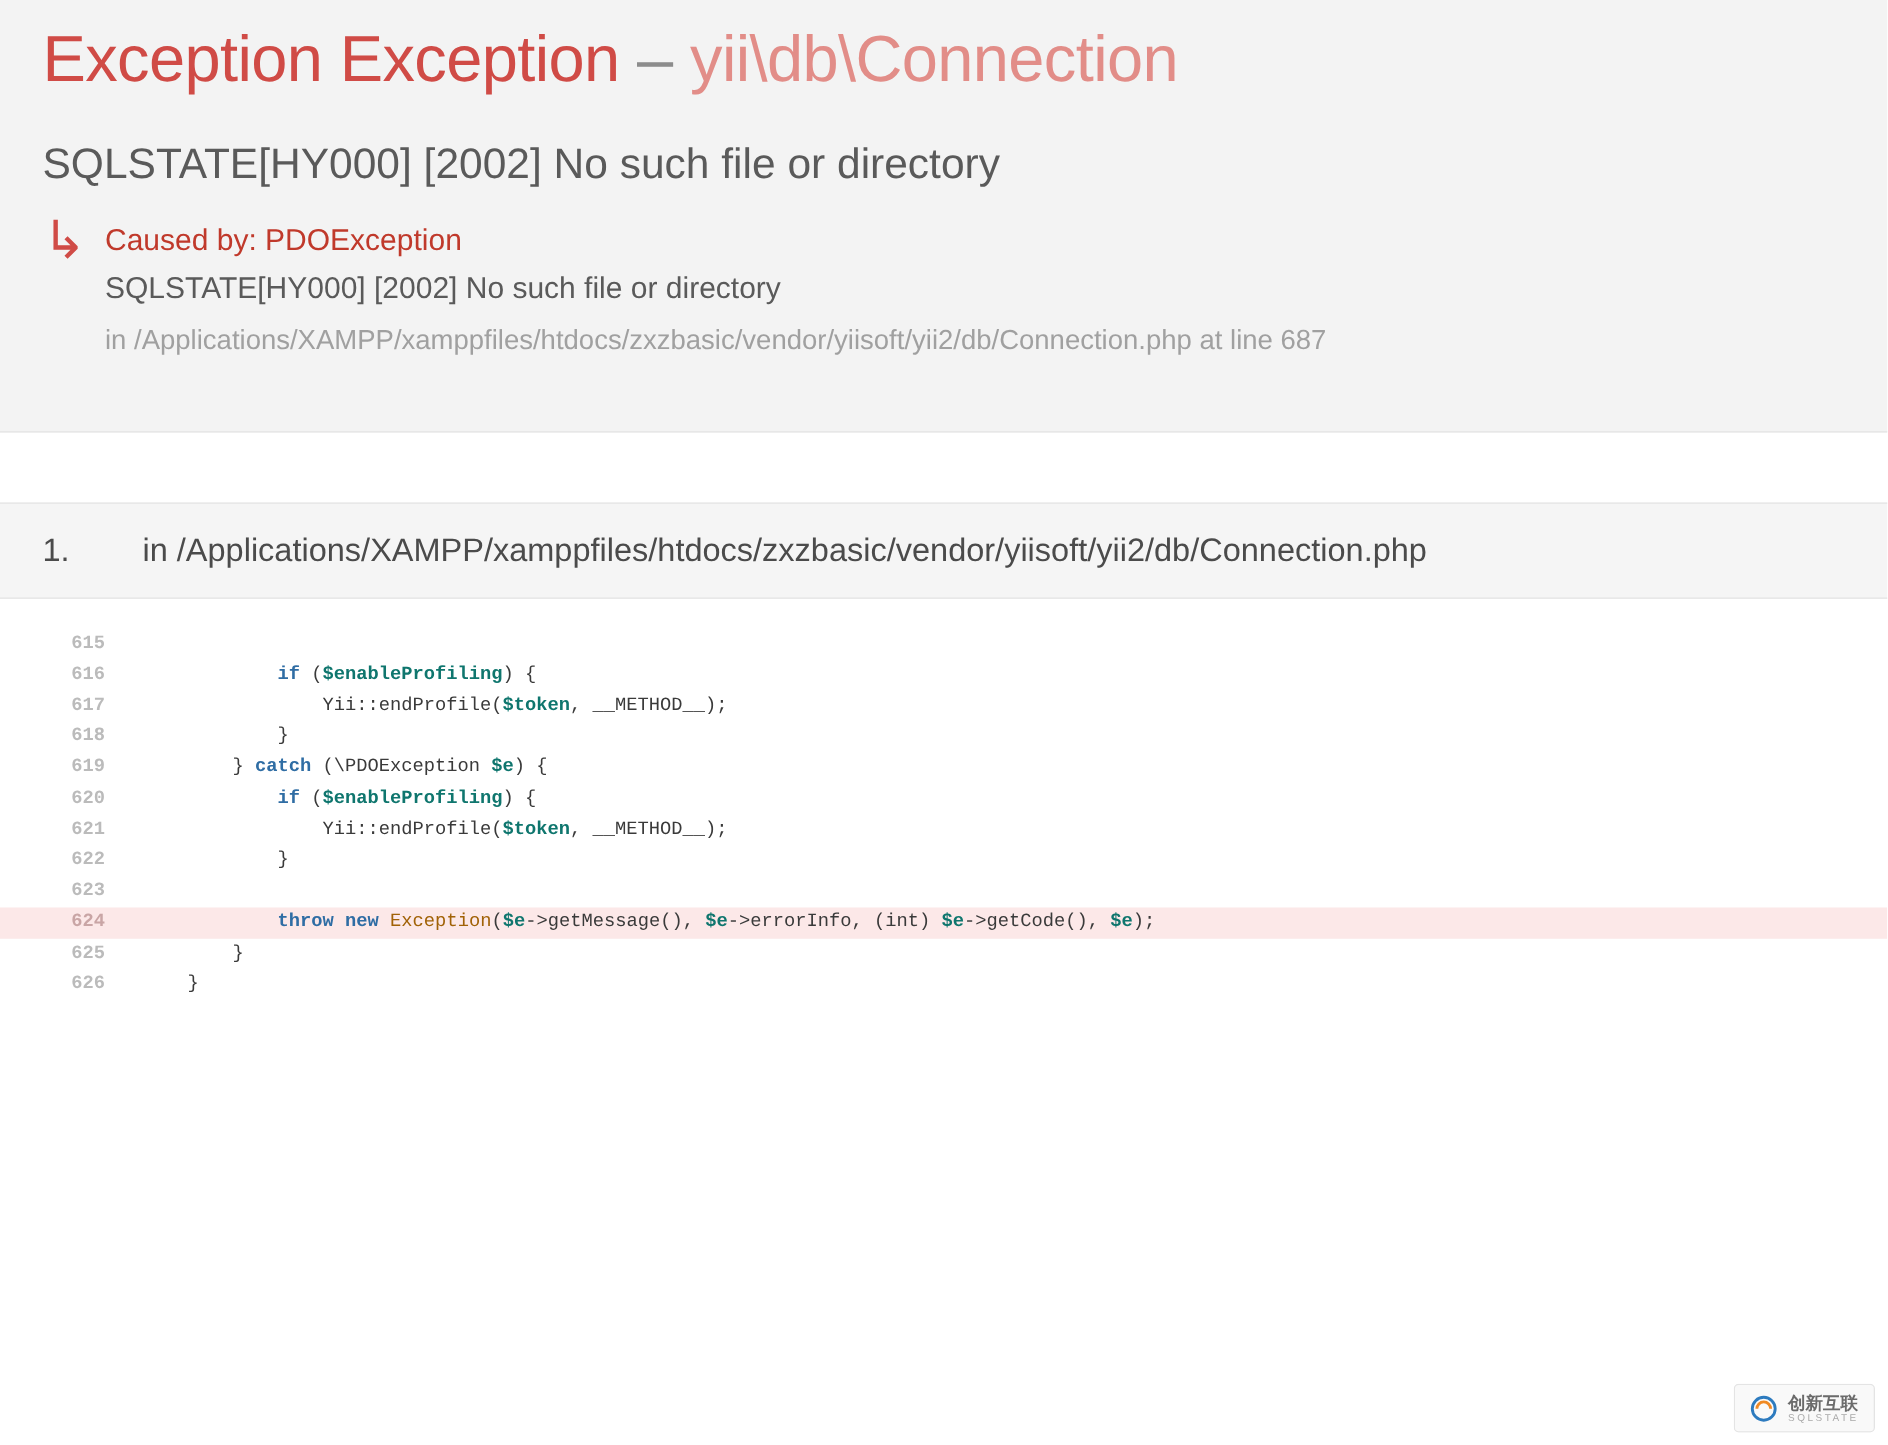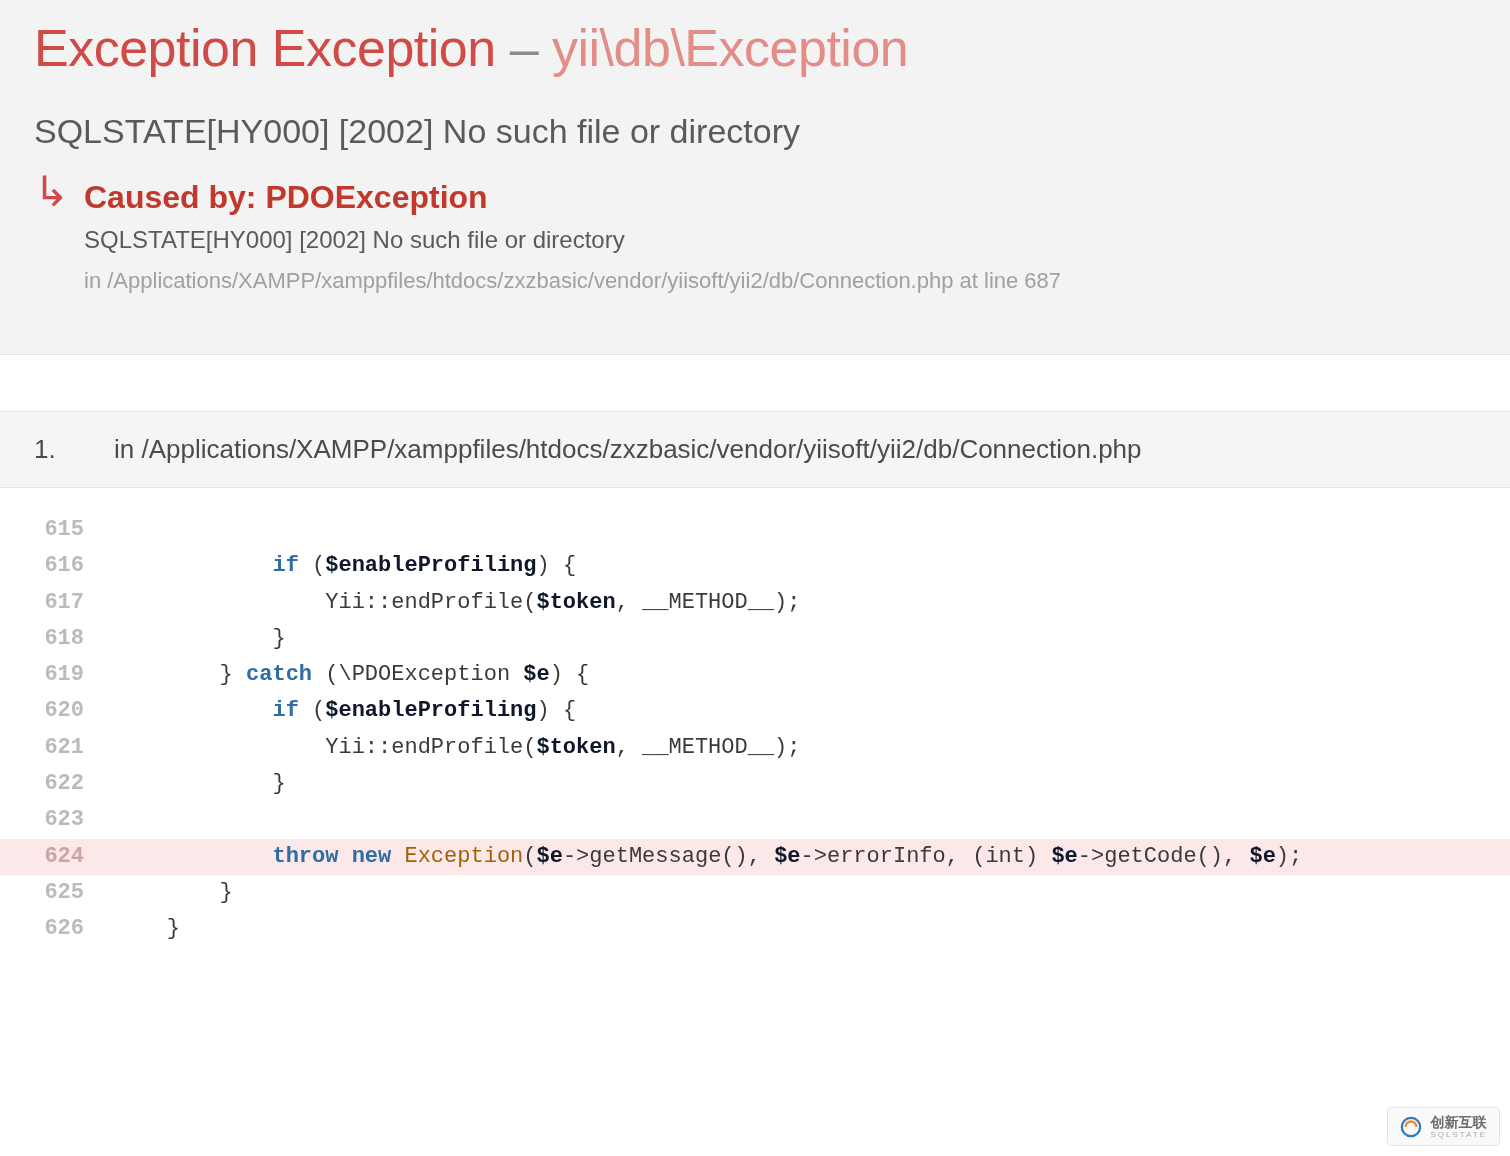--- a/index.html
+++ b/index.html
@@ -55,22 +55,22 @@
     position:absolute;
     left:0px;
     top:-8px;
     font-size:42px;
     color:var(--red);
     font-weight:300;
     line-height:1;
   }
   .caused h3{
     margin:0 0 10px 0;
-    font-size:32px;
-    font-weight:700;
+    font-size:24px;
+    font-weight:400;
     color:var(--red-darker);
   }
   .caused .sub-msg{
     font-size:24px;
     color:#5a5a5a;
     margin:0 0 14px 0;
   }
   .caused .in-file{
     font-size:22px;
     color:#a0a0a0;
@@ -92,21 +92,21 @@
     font-weight:400;
     color:#4b4b4b;
     min-width:80px;
   }
   .trace-path{
     font-size:26px;
     color:#4b4b4b;
   }
   .code{
     font-family:ui-monospace,SFMono-Regular,Menlo,Monaco,Consolas,"Liberation Mono","Courier New",monospace;
-    font-size:22px;
+    font-size:15px;
     line-height:1.65;
     padding:24px 0 10px 0;
     white-space:pre;
     overflow-x:auto;
   }
   .code-line{
     display:flex;
   }
   .code-line.hl{
     background:var(--highlight);
@@ -116,21 +116,21 @@
     width:84px;
     text-align:right;
     padding-right:30px;
     flex-shrink:0;
     user-select:none;
     font-weight: 600;
   }
   .code-line.hl .ln{color:#c9a5a5;font-weight:700;}
   .ct{flex:1;padding-right:20px;}
   .kw{color:#2f6da4;font-weight:600;margin-top:30px;}
-  .var{color:#0f172a;font-weight:600;}
+  .var{color:#0f766e;font-weight:600;}
   .cls{color:#a16207;}
   .plain{color:#3a3a3a;}
 
   .watermark{
     position:fixed;
     right:10px;
     bottom:10px;
     background:rgba(248,248,248,0.92);
     border:1px solid #e4e4e4;
     border-radius:4px;
@@ -157,21 +157,21 @@
     margin-top:-2px;
   }
 </style>
 </head>
 <body>
 
 <div class="header">
   <h1>
     <span class="exc-name">Exception Exception</span>
     <span class="dash">–</span>
-    <span class="exc-class"><a href="#">yii\db\Exception</a></span>
+    <span class="exc-class"><a href="#">yii\db\Connection</a></span>
   </h1>
 
   <h2 class="msg">SQLSTATE[HY000] [2002] No such file or directory</h2>
 
   <div class="caused">
     <span class="arrow">↳</span>
     <h3>Caused by: PDOException</h3>
     <p class="sub-msg">SQLSTATE[HY000] [2002] No such file or directory</p>
     <p class="in-file">in /Applications/XAMPP/xamppfiles/htdocs/zxzbasic/vendor/yiisoft/yii2/db/Connection.php at line 687</p>
   </div>

